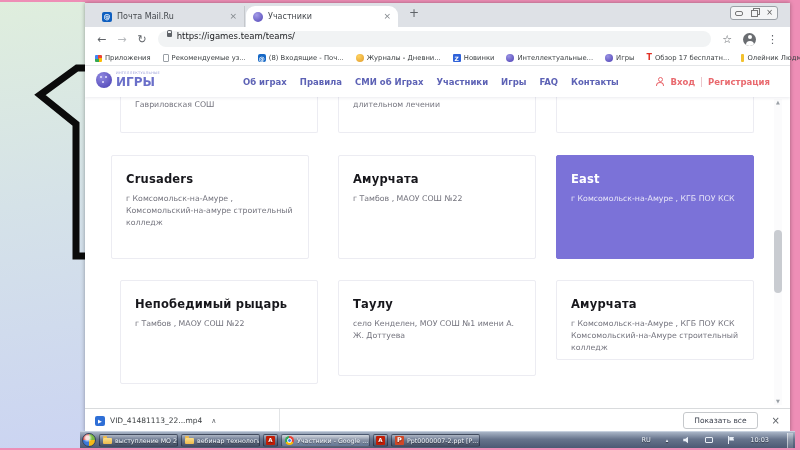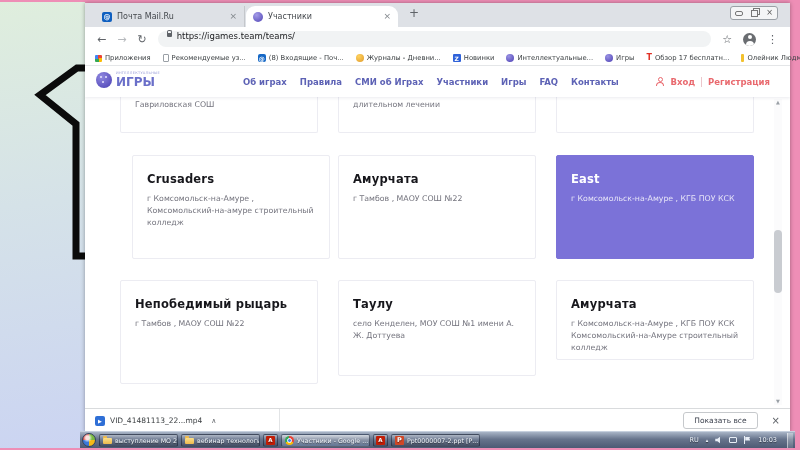--- a/index.html
+++ b/index.html
@@ -97,21 +97,21 @@
         box-sizing:border-box;padding:16px 14px 0;}
   .card .t{font-size:11.5px;font-weight:bold;color:#17171c;margin:0 0 7px;letter-spacing:.2px;}
   .card .d{font-size:7.8px;color:#73737d;line-height:1.55;}
   .card.partial{padding-top:24px;border-top:none;}
   .card.hl{background:#7b72d8;border-color:#7b72d8;}
   .card.hl .t{color:#fff;}
   .card.hl .d{color:#e7e5f8;}
   .c0{left:35px;top:9px;width:198px;height:58px;}
   .c1{left:253px;top:9px;width:198px;height:58px;}
   .c2{left:471px;top:9px;width:198px;height:58px;}
-  .c3{left:47px;top:89px;width:198px;height:104px;}
+  .c3{left:26px;top:89px;width:198px;height:104px;}
   .c4{left:253px;top:89px;width:198px;height:104px;}
   .c5{left:471px;top:89px;width:198px;height:104px;}
   .c6{left:35px;top:214px;width:198px;height:104px;}
   .c7{left:253px;top:214px;width:198px;height:96px;}
   .c8{left:471px;top:214px;width:198px;height:80px;}
 
   
   .scrollbar{position:absolute;right:8px;top:33px;width:8px;height:306px;background:#fbfbfc;
              display:flex;flex-direction:column;align-items:center;justify-content:space-between;
              color:#9aa0a6;font-size:5px;line-height:1.4;}
@@ -152,21 +152,21 @@
   .folder-icon::before{content:"";position:absolute;top:-2px;left:0;width:4px;height:2px;
                background:#edb94e;border-radius:1px 1px 0 0;}
   .chrome-icon{width:9px;height:9px;border-radius:50%;position:relative;flex:none;
                background:conic-gradient(#ea4335 0 33%,#fbbc04 0 66%,#34a853 0);}
   .chrome-icon::after{content:"";position:absolute;inset:2px;border-radius:50%;background:#4285f4;
                border:1px solid #fff;box-sizing:border-box;}
   .pdf-icon,.adobe-icon{width:9px;height:9px;background:#c11e07;border-radius:1px;color:#fff;
                font-size:5.5px;font-weight:bold;display:flex;align-items:center;justify-content:center;flex:none;}
   .ppt-icon{width:9px;height:9px;background:#d04727;border-radius:1px;color:#fff;font-size:6.5px;
             font-weight:bold;display:flex;align-items:center;justify-content:center;flex:none;}
-  .tray{margin-left:auto;display:flex;align-items:center;gap:7px;color:#eef3fa;font-size:6.5px;
+  .tray{margin-left:auto;display:flex;align-items:center;gap:15px;color:#eef3fa;font-size:6.5px;
         text-shadow:0 1px 1px rgba(0,0,0,.5);}
   .tr-up{font-size:5px;}
   .tr-spk{width:7px;height:7px;background:#e8eef6;
           clip-path:polygon(0 33%,30% 33%,68% 2%,68% 98%,30% 67%,0 67%);}
   .tr-mon{width:8px;height:6px;border:1px solid #e8eef6;border-radius:1px;box-sizing:border-box;}
   .tr-flag{width:7px;height:8px;position:relative;}
   .tr-flag::before{content:"";position:absolute;left:0;top:0;width:1px;height:8px;background:#e8eef6;}
   .tr-flag::after{content:"";position:absolute;left:1px;top:.5px;width:5px;height:4px;background:#e8eef6;
                   clip-path:polygon(0 0,100% 0,80% 50%,100% 100%,0 100%);}
   .desk{width:5px;height:15px;margin-left:3px;border-left:1px solid rgba(255,255,255,.5);

